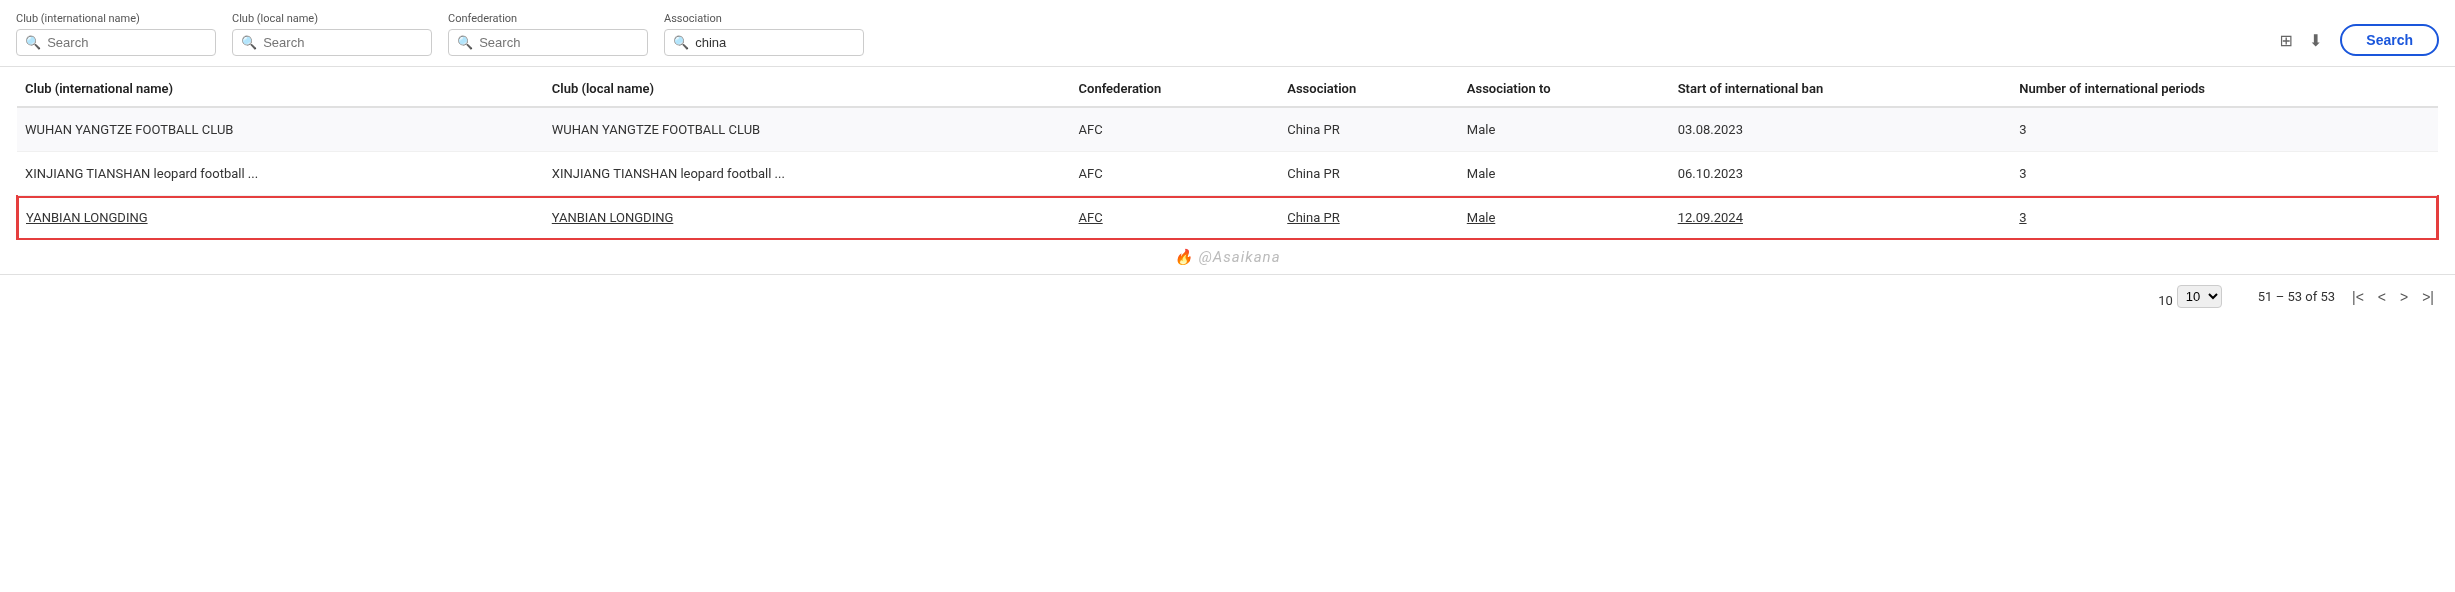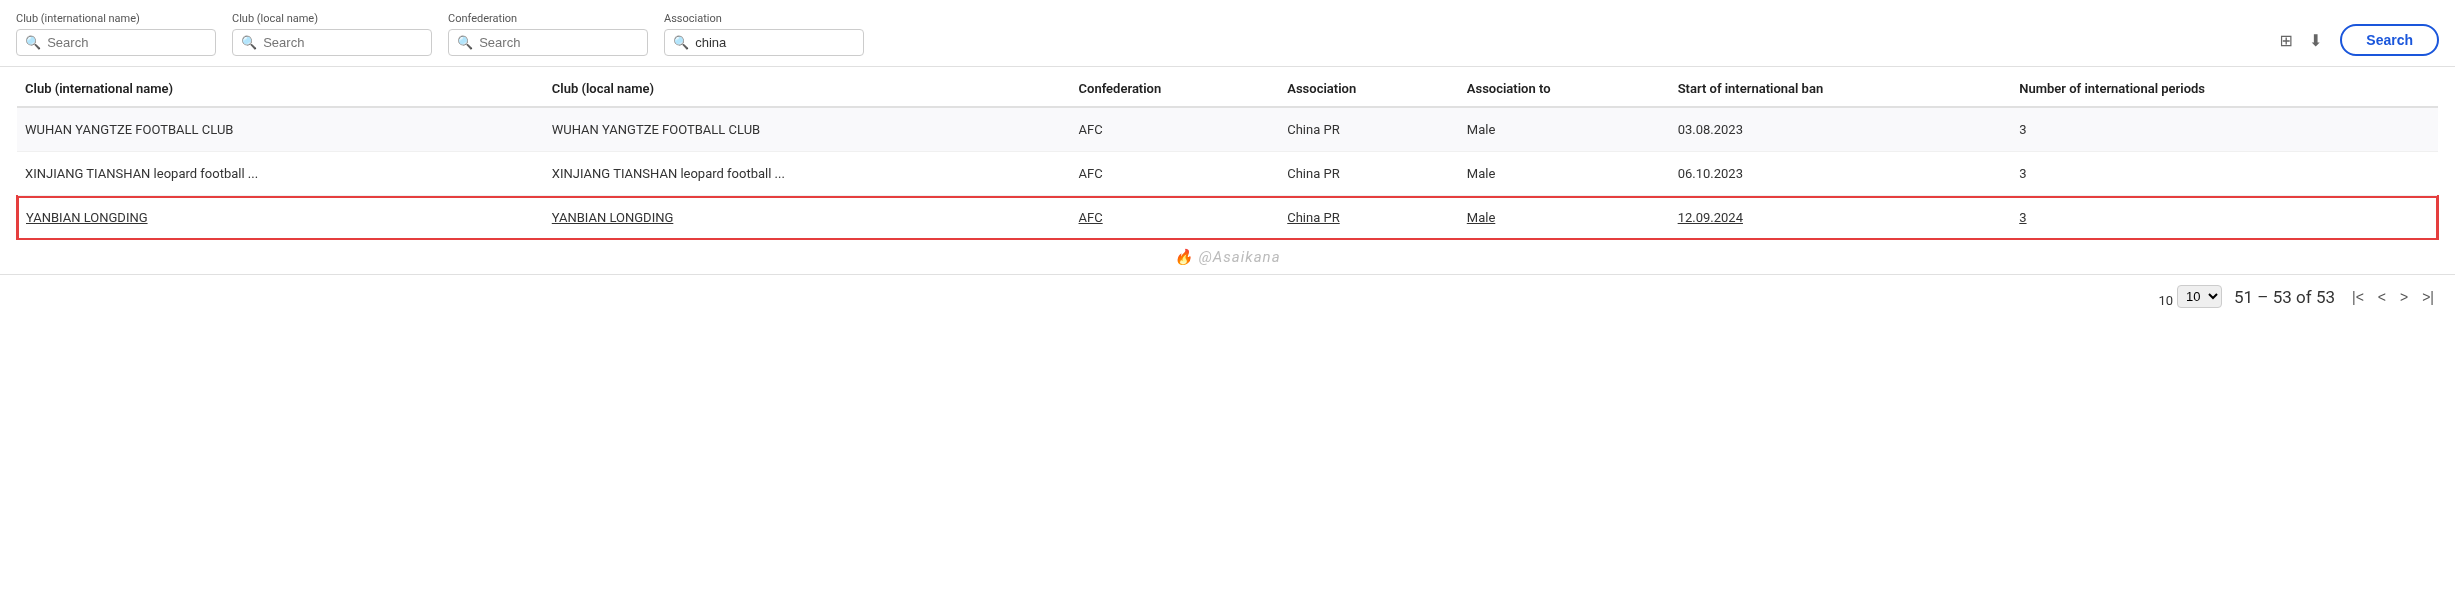--- a/index.html
+++ b/index.html
@@ -162,22 +162,23 @@
     .per-page-select select {
       border: 1px solid #ccc;
       border-radius: 4px;
       padding: 2px 4px;
       font-size: 13px;
       cursor: pointer;
       outline: none;
     }
 
     .pagination-info {
-      font-size: 17px;
-      color: #333;
+      font-size: 13px;
+      color: #333;
+      margin-left: 24px;
     }
 
     .pagination-controls {
       display: flex;
       align-items: center;
       gap: 4px;
     }
 
     .page-btn {
       background: none;

